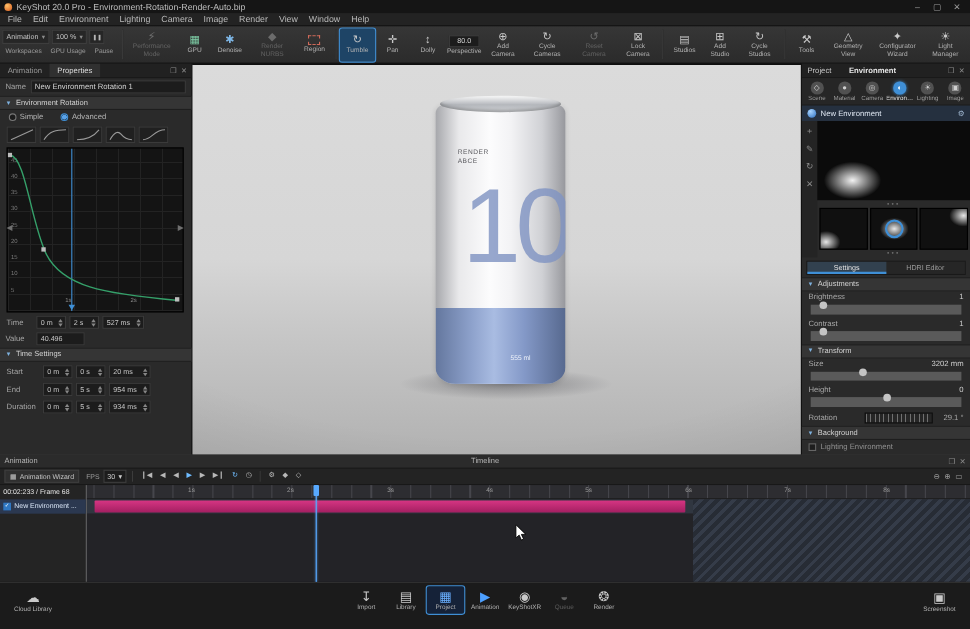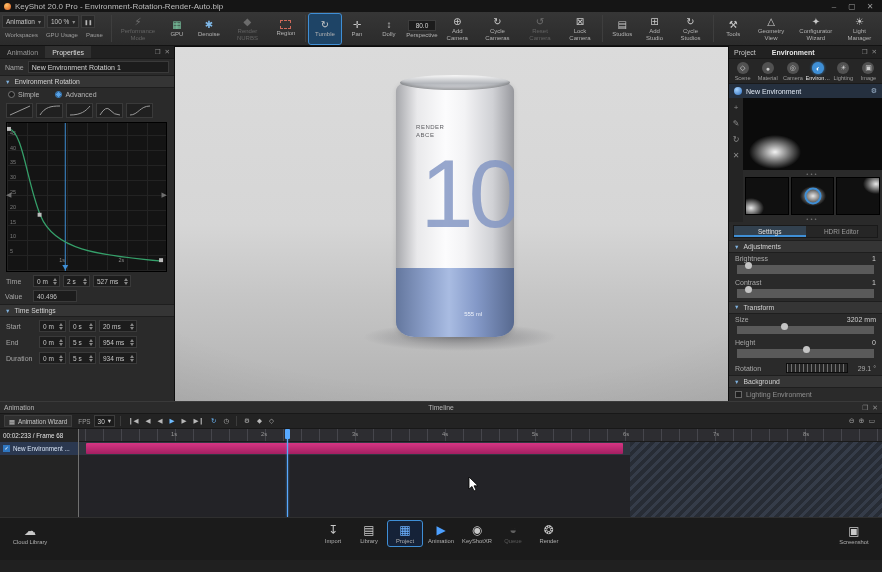--- a/index.html
+++ b/index.html
@@ -177,20 +177,32 @@
   <div class="tbar">
     <span class="logo"></span>
     <span>KeyShot 20.0 Pro - Environment-Rotation-Render-Auto.bip</span>
     <span class="wcs">
       <span class="wc">–</span>
       <span class="wc">▢</span>
       <span class="wc close">✕</span>
     </span>
   </div>
 
+  <div class="mbar">
+    <span class="mitem">File</span>
+    <span class="mitem">Edit</span>
+    <span class="mitem">Environment</span>
+    <span class="mitem">Lighting</span>
+    <span class="mitem">Camera</span>
+    <span class="mitem">Image</span>
+    <span class="mitem">Render</span>
+    <span class="mitem">View</span>
+    <span class="mitem">Window</span>
+    <span class="mitem">Help</span>
+  </div>
 
   <div class="tool">
     <div class="tleft">
       <div class="trow">
         <span class="dd">
             <span>Animation</span>
             <span class="caret">▾</span>
           </span>
         <span class="dd">
             <span>100 %</span>

